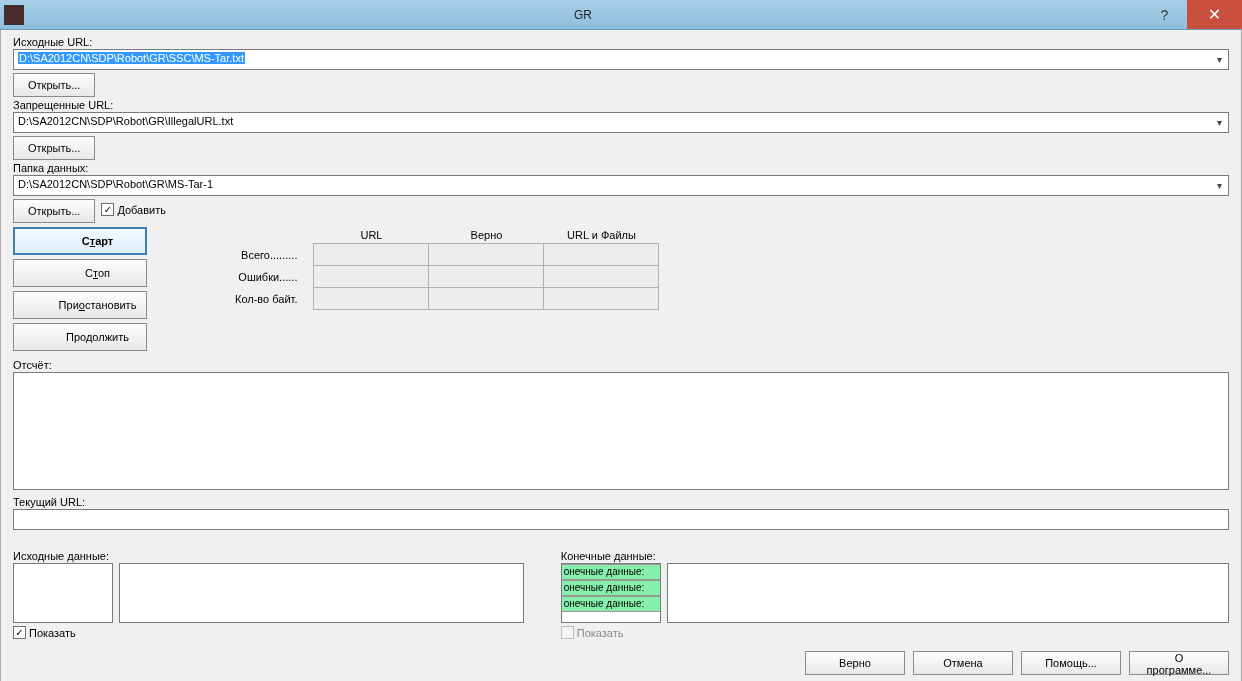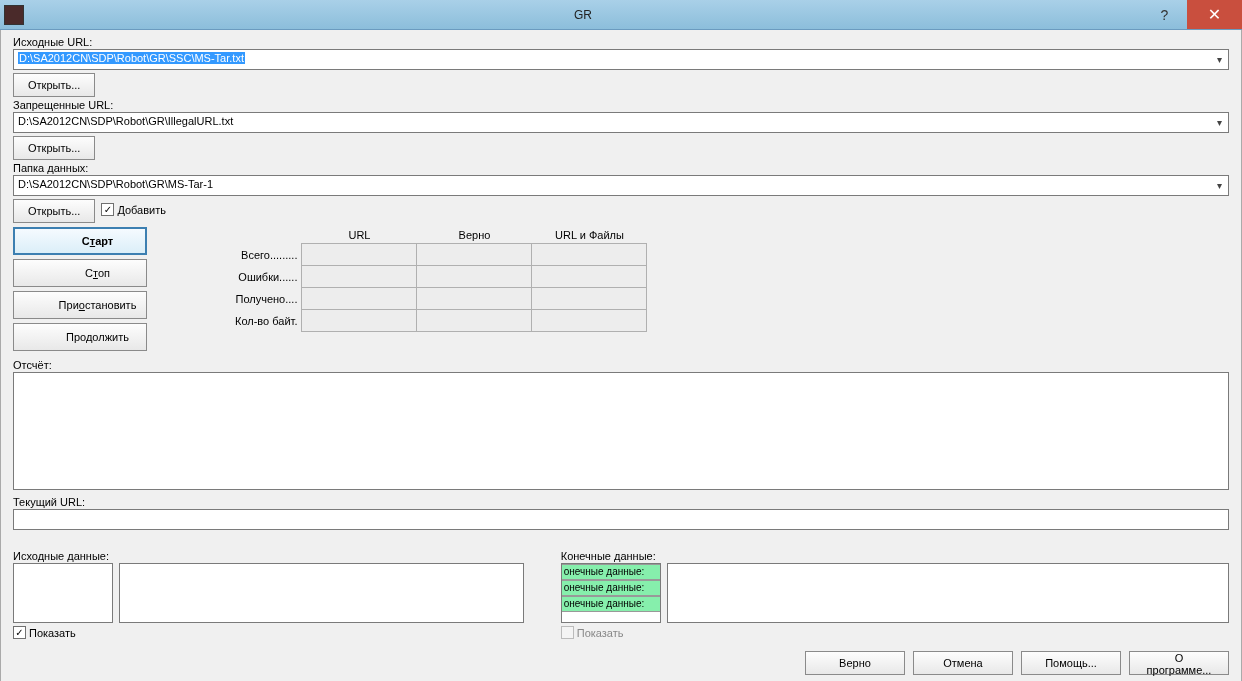--- a/index.html
+++ b/index.html
@@ -30,21 +30,21 @@
 .mid { display: flex; gap: 18px; margin-top: 4px; align-items: flex-start; }
 .action-col { display: flex; flex-direction: column; gap: 4px; }
 .action-btn { width: 134px; height: 28px; border: 1px solid #8a8a8a; background: linear-gradient(#fdfdfd, #e8e8e8); font-size: 11px; padding-left: 35px; }
 .action-btn.primary { border: 2px solid #3c7fb1; font-weight: bold; background: linear-gradient(#f5faff, #dbeef8); }
 .action-btn .u { text-decoration: underline; }
 
 .stats { margin-left: 70px; }
 .stats table { border-collapse: collapse; font-size: 11px; }
 .stats th { font-weight: normal; padding: 2px 10px; text-align: center; }
 .stats th:first-child { text-align: right; padding-right: 4px; border: none; }
-.stats td.lbl { text-align: right; padding-right: 4px; border: none; white-space: nowrap; }
+.stats td.lbl { text-align: right; padding-right: 16px; border: none; white-space: nowrap; }
 .stats td.cell { border: 1px solid #b0b0b0; background: #ededed; width: 115px; height: 22px; }
 
 .report-area { width: 100%; height: 118px; border: 1px solid #7a7a7a; background: #fff; margin-top: 1px; }
 .url-field { width: 100%; height: 21px; border: 1px solid #7a7a7a; background: #fff; margin-top: 1px; }
 
 .datarow { display: flex; gap: 17px; margin-top: 20px; align-items: flex-start; }
 .datacol { flex: 1; }
 .datacol-label { font-size: 11px; margin-bottom: 1px; }
 .dataflex { display: flex; gap: 6px; }
 .listbox { width: 100px; height: 60px; border: 1px solid #7a7a7a; background: #fff; }
@@ -120,26 +120,20 @@
               <td class="cell"></td>
               <td class="cell"></td>
             </tr>
         <tr>
               <td class="lbl">Ошибки......</td>
               <td class="cell"></td>
               <td class="cell"></td>
               <td class="cell"></td>
             </tr>
         <tr>
-              <td class="lbl">Получено....</td>
-              <td class="cell"></td>
-              <td class="cell"></td>
-              <td class="cell"></td>
-            </tr>
-        <tr>
               <td class="lbl">Кол-во байт.</td>
               <td class="cell"></td>
               <td class="cell"></td>
               <td class="cell"></td>
             </tr>
       </tbody>
         </table>
     </div>
   </div>
 

